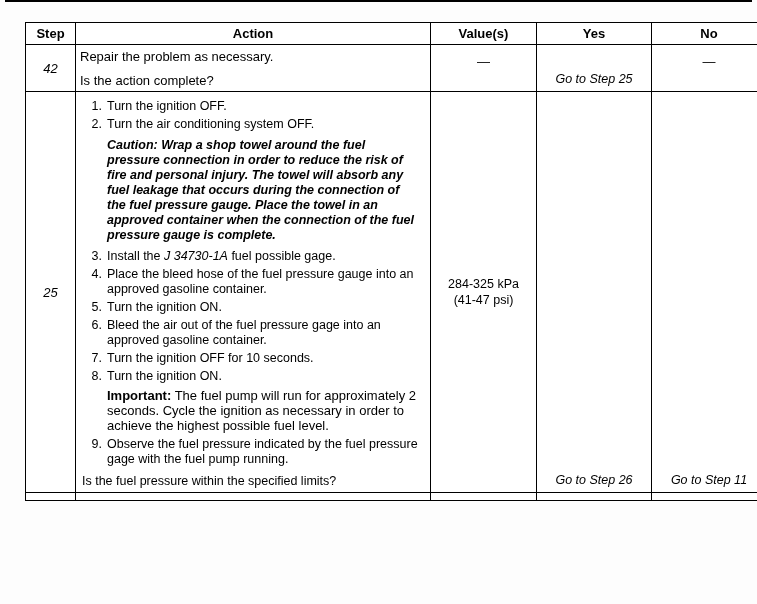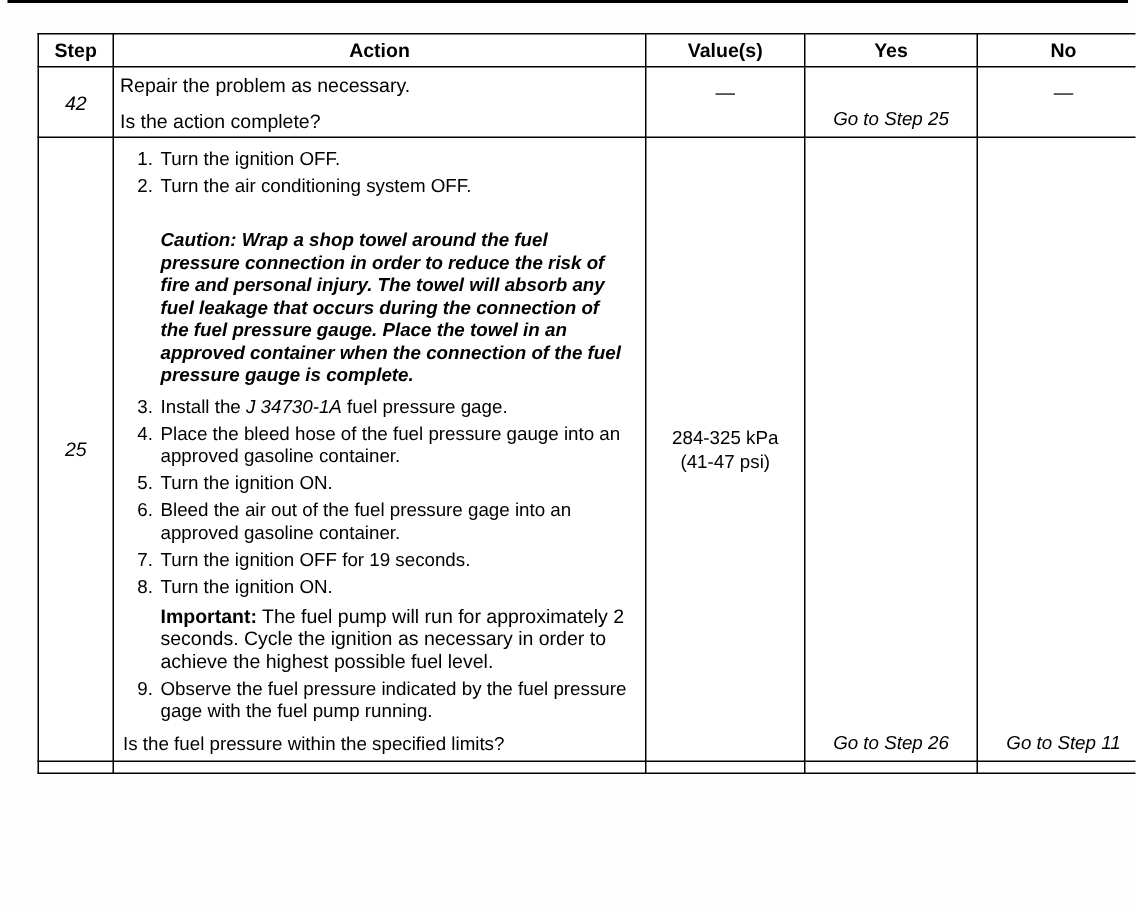--- a/index.html
+++ b/index.html
@@ -34,21 +34,21 @@
   .action-main { margin-top: 2px; }
   .action-q { margin-top: 8px; }
   .dash-cell { text-align: center; vertical-align: top; padding-top: 9px; font-size: 13px; }
   .yes-cell, .no-cell { text-align: center; vertical-align: bottom; padding-bottom: 5px; font-size: 12.5px; }
   .goto { font-style: italic; }
   
   .r25-action { vertical-align: top; padding: 4px 6px 3px 4px; }
   .li { display: flex; margin: 3px 0; font-size: 12.5px; line-height: 15px; }
   .li .num { flex: 0 0 22px; text-align: right; padding-right: 5px; }
   .li .txt { flex: 1; }
-  .caution { margin: 21px 4px 6px 27px; font-weight: bold; font-style: italic; font-size: 12.5px; line-height: 15px; }
+  .caution { margin: 6px 4px 6px 27px; font-weight: bold; font-style: italic; font-size: 12.5px; line-height: 15px; }
   .important { margin: 4px 4px 4px 27px; font-size: 13px; line-height: 15px; }
   .imp-label { font-weight: bold; }
   .final-q { margin-top: 7px; padding-left: 2px; font-size: 12.5px; line-height: 15px; }
   .value-cell-mid { text-align: center; vertical-align: middle; font-size: 12.5px; line-height: 16px; }
   tr.stub td { height: 7px; padding: 0; }
 </style>
 </head>
 <body>
 
 <div class="page">
@@ -93,37 +93,37 @@
             <span class="num">1.</span>
             <span class="txt">Turn the ignition OFF.</span>
           </div>
           <div class="li">
             <span class="num">2.</span>
             <span class="txt">Turn the air conditioning system OFF.</span>
           </div>
           <div class="caution">Caution: Wrap a shop towel around the fuel pressure connection in order to reduce the risk of fire and personal injury. The towel will absorb any fuel leakage that occurs during the connection of the fuel pressure gauge. Place the towel in an approved container when the connection of the fuel pressure gauge is complete.</div>
           <div class="li">
             <span class="num">3.</span>
-            <span class="txt"><span>Install the </span><i>J 34730-1A</i><span> fuel pressure gage.</span></span>
+            <span class="txt"><span>Install the </span><i>J 34730-1A</i><span> fuel possible gage.</span></span>
           </div>
           <div class="li">
             <span class="num">4.</span>
             <span class="txt">Place the bleed hose of the fuel pressure gauge into an approved gasoline container.</span>
           </div>
           <div class="li">
             <span class="num">5.</span>
             <span class="txt">Turn the ignition ON.</span>
           </div>
           <div class="li">
             <span class="num">6.</span>
             <span class="txt">Bleed the air out of the fuel pressure gage into an approved gasoline container.</span>
           </div>
           <div class="li">
             <span class="num">7.</span>
-            <span class="txt">Turn the ignition OFF for 19 seconds.</span>
+            <span class="txt">Turn the ignition OFF for 10 seconds.</span>
           </div>
           <div class="li">
             <span class="num">8.</span>
             <span class="txt">Turn the ignition ON.</span>
           </div>
           <div class="important">
             <span class="imp-label">Important:</span><span> The fuel pump will run for approximately 2 seconds. Cycle the ignition as necessary in order to achieve the highest possible fuel level.</span>
           </div>
           <div class="li">
             <span class="num">9.</span>

